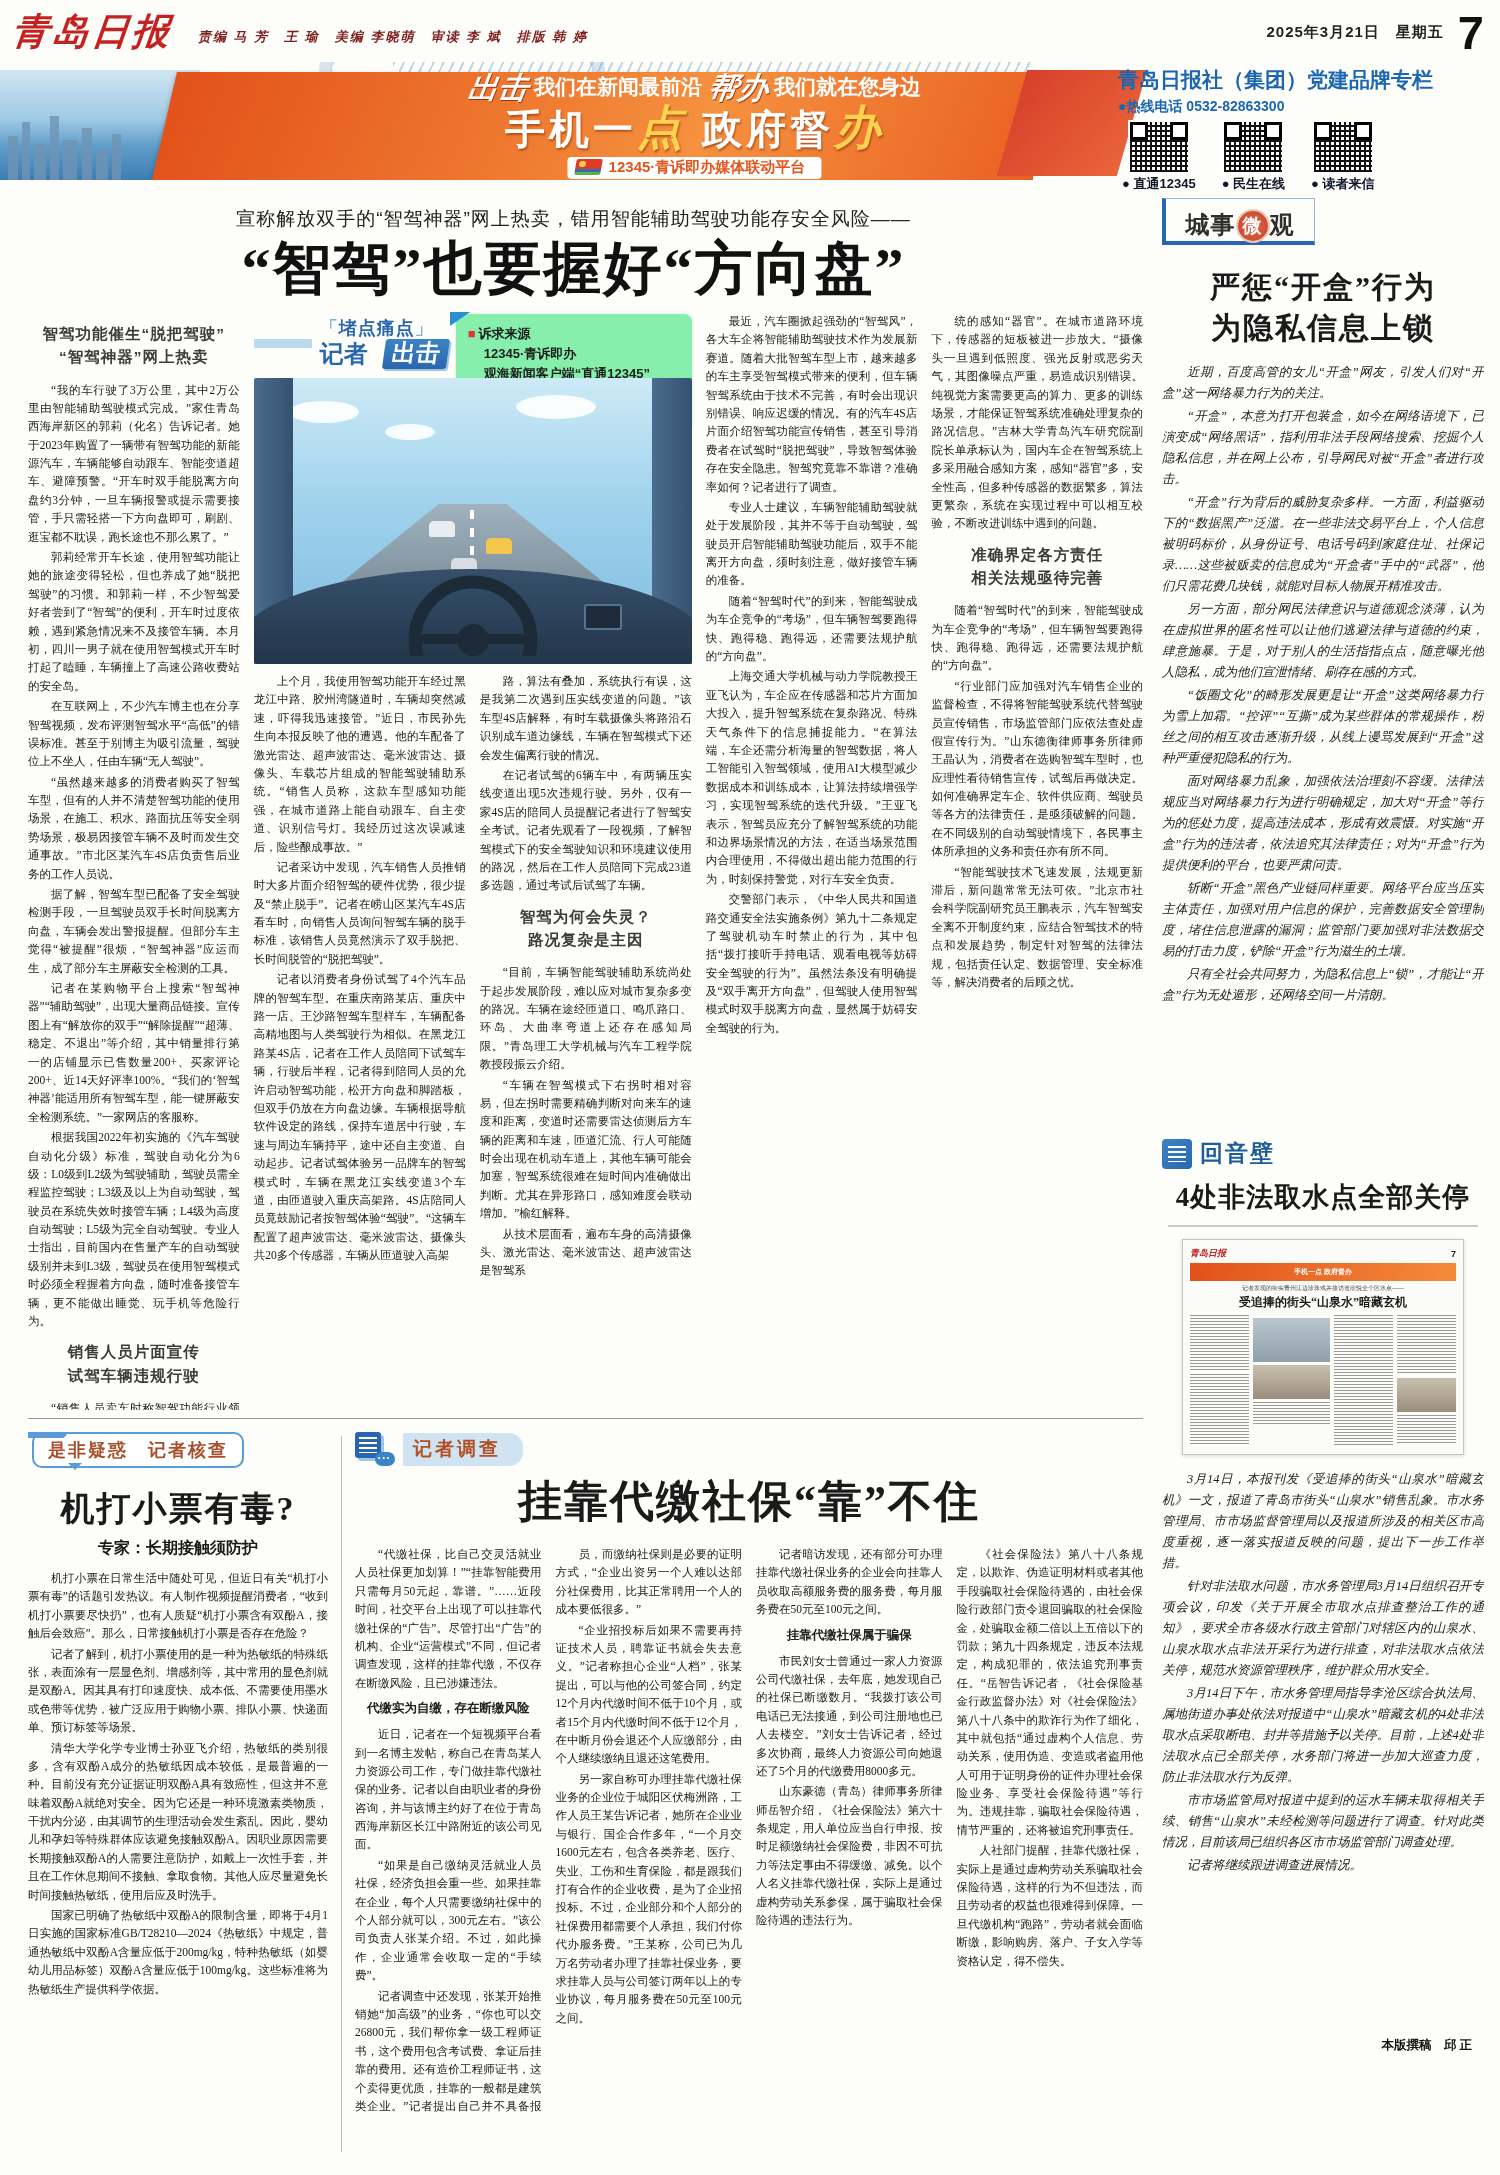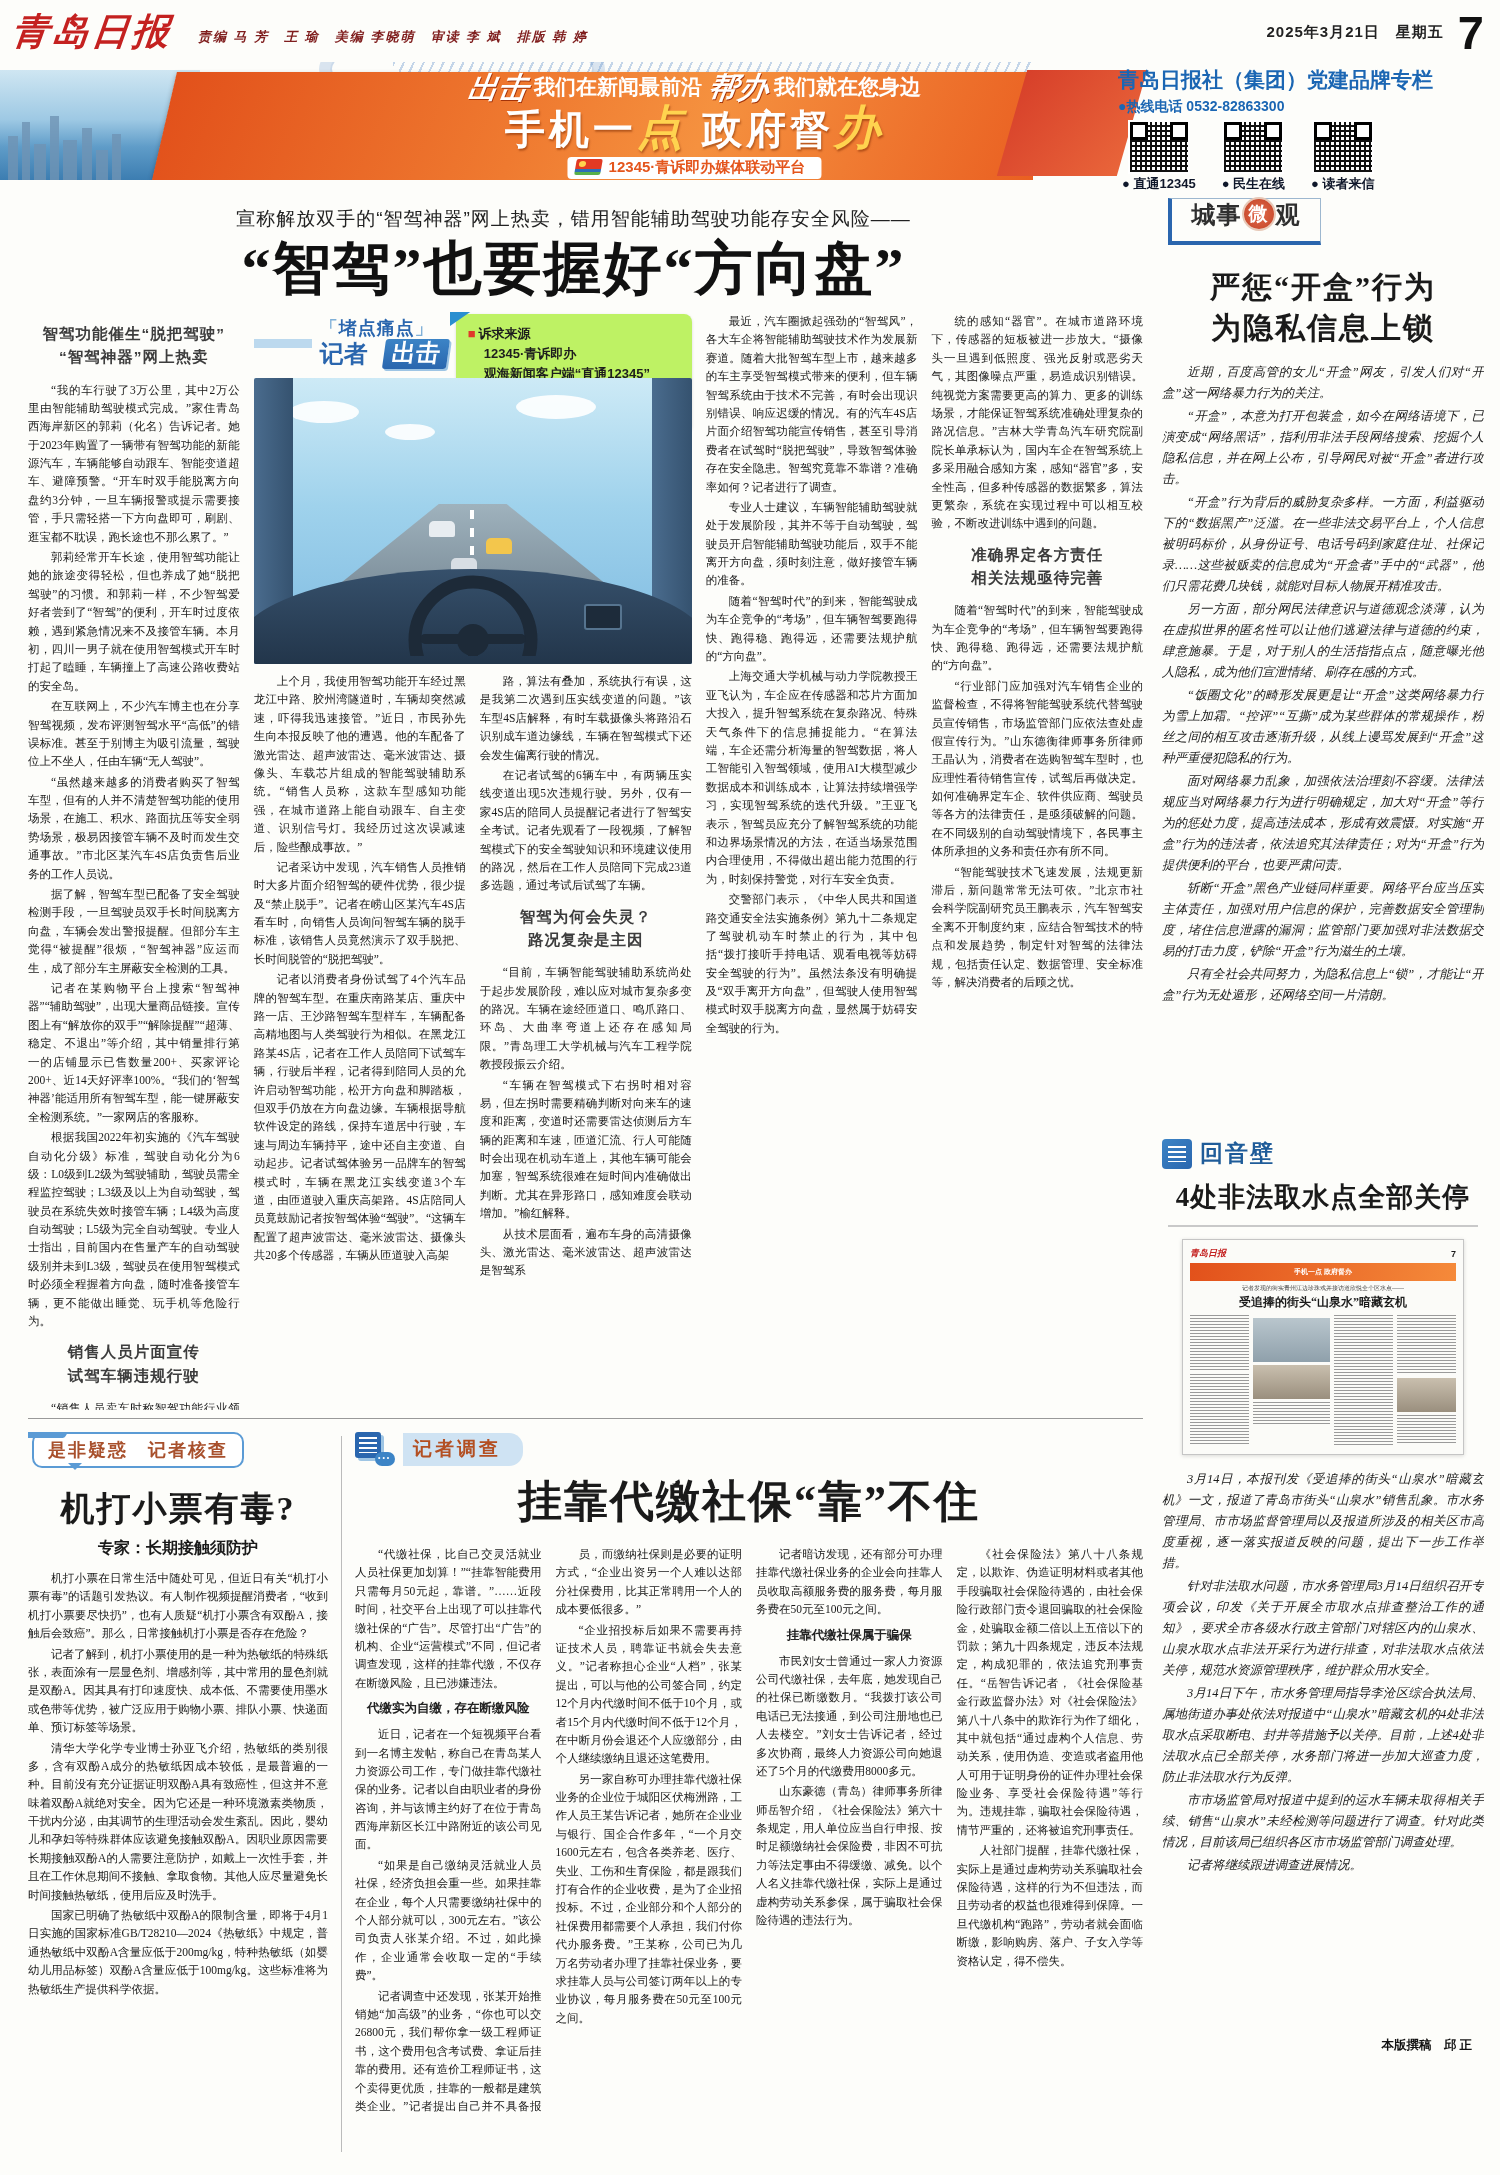--- a/index.html
+++ b/index.html
@@ -74,21 +74,21 @@
   
   .figure{height:352px;position:relative;margin-bottom:8px;}
   .badge-row{display:flex;align-items:center;height:62px;}
   .badge-bar{height:9px;background:#bcd9ee;flex:0 0 58px;margin-right:8px;}
   .badge{line-height:1.15;}
   .badge-l1{color:#2a66ae;font-weight:900;font-size:18px;letter-spacing:1px;}
   .brk{color:#7fb0d8;font-weight:bold;}
   .badge-l2{font-size:24px;font-weight:900;color:#2a66ae;display:flex;align-items:center;gap:16px;}
   .chuji{background:linear-gradient(180deg,#3c84c6,#2a66ae);color:#fff;padding:0 8px 2px;transform:skewX(-8deg);
         border-radius:3px;box-shadow:2px 2px 0 #9ec5e4;}
-  .source-box{position:absolute;right:0;top:2px;width:212px;background:#bef264;border-radius:8px;
+  .source-box{position:absolute;right:0;top:2px;width:212px;background:#86efac;border-radius:8px;
         padding:10px 12px 8px;box-shadow:0 1px 3px rgba(0,0,0,.15);}
   .source-box:before{content:"";position:absolute;left:-6px;top:-6px;border-left:26px solid #2a8fd0;
         border-bottom:18px solid transparent;}
   .src-line{font-size:13px;font-weight:bold;color:#1d1d1d;line-height:1.55;}
   .sq{color:#e0392b;margin-right:3px;}
   .indent{padding-left:16px;}
   .stars{color:#e0392b;letter-spacing:2px;font-size:12px;}
   .illus{position:absolute;left:0;right:0;top:66px;bottom:0;overflow:hidden;border-radius:2px;
         background:linear-gradient(180deg,#cdeaf6 0%,#9fd2ec 45%,#7db9e0 100%);}
   .cloud{position:absolute;background:#fff;border-radius:50%;opacity:.9;}
@@ -125,22 +125,22 @@
   .notepad .bub:after{content:"• • •";color:#fff;font-size:7px;position:absolute;left:3px;top:2px;letter-spacing:0;}
   .inv-band{background:#cfe3f3;border-radius:0 14px 14px 0;padding:3px 22px 4px 10px;
         color:#b34f22;font-weight:900;font-size:19px;letter-spacing:3px;}
   .bc-headline{font-family:"Liberation Serif","DejaVu Serif",serif;font-weight:900;font-size:44px;text-align:center;
         letter-spacing:2px;margin:6px 0 14px;}
   .bc-cols{display:flex;gap:14px;height:568px;overflow:hidden;}
   .bc-cols>div{flex:1;overflow:hidden;}
   
   .sb{position:absolute;left:1162px;top:198px;width:322px;height:1950px;}
   .cs-box{width:148px;height:42px;border:1px solid #9db7cf;border-left:4px solid #2a66ae;
-        border-bottom:4px solid #2a66ae;display:flex;align-items:flex-start;justify-content:center;gap:2px;
-        font-weight:900;font-size:24px;color:#2f2f2f;letter-spacing:1px;margin-left:6px;}
+        border-bottom:4px solid #2a66ae;display:flex;align-items:flex-end;justify-content:center;gap:2px;
+        font-weight:900;font-size:24px;color:#2f2f2f;letter-spacing:1px;}
   .wei{display:inline-flex;width:30px;height:30px;border-radius:50%;background:radial-gradient(#e2684a,#c24427);
         color:#fff;align-items:center;justify-content:center;font-size:19px;box-shadow:0 0 0 2px #e7c9b8;}
   .sb-headline{font-family:"Liberation Serif","DejaVu Serif",serif;font-weight:900;font-size:30px;text-align:center;
         line-height:1.35;letter-spacing:2px;margin:22px 0 14px;}
   .kai{font-family:"Liberation Serif","DejaVu Serif",serif;font-style:italic;}
   .kai .para{font-style:italic;font-size:12.5px;line-height:1.68;}
   .sb-body1{height:760px;overflow:hidden;}
   .echo-head{display:flex;align-items:center;gap:8px;margin:16px 0 10px;}
   .echo-icon{width:30px;height:30px;background:linear-gradient(135deg,#3c84c6,#2a66ae);border-radius:4px;position:relative;}
   .echo-icon:after{content:"";position:absolute;left:6px;top:7px;right:6px;height:16px;

